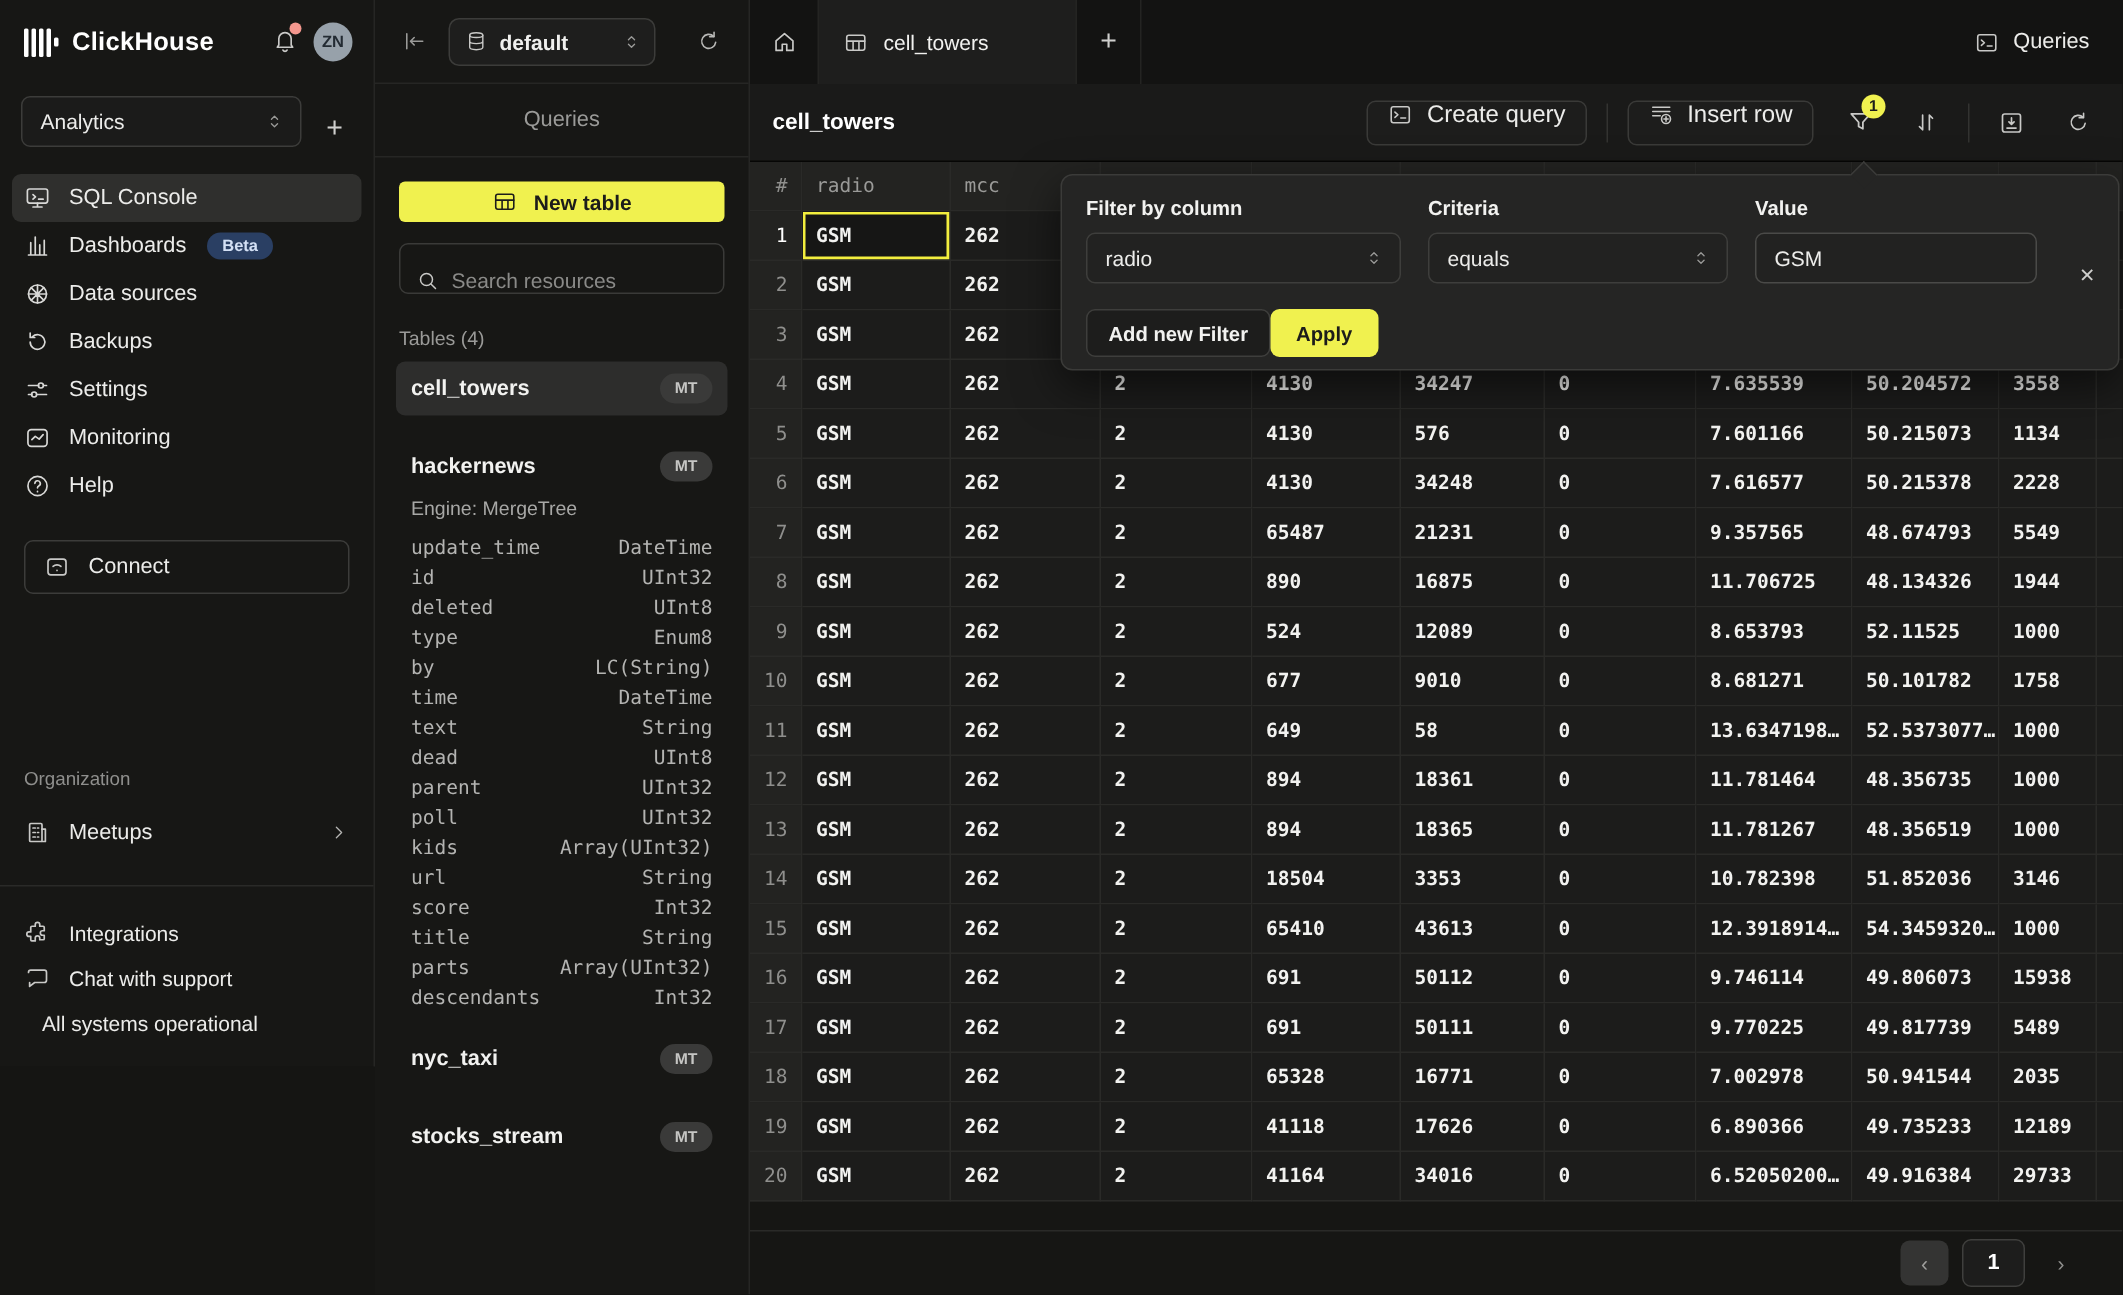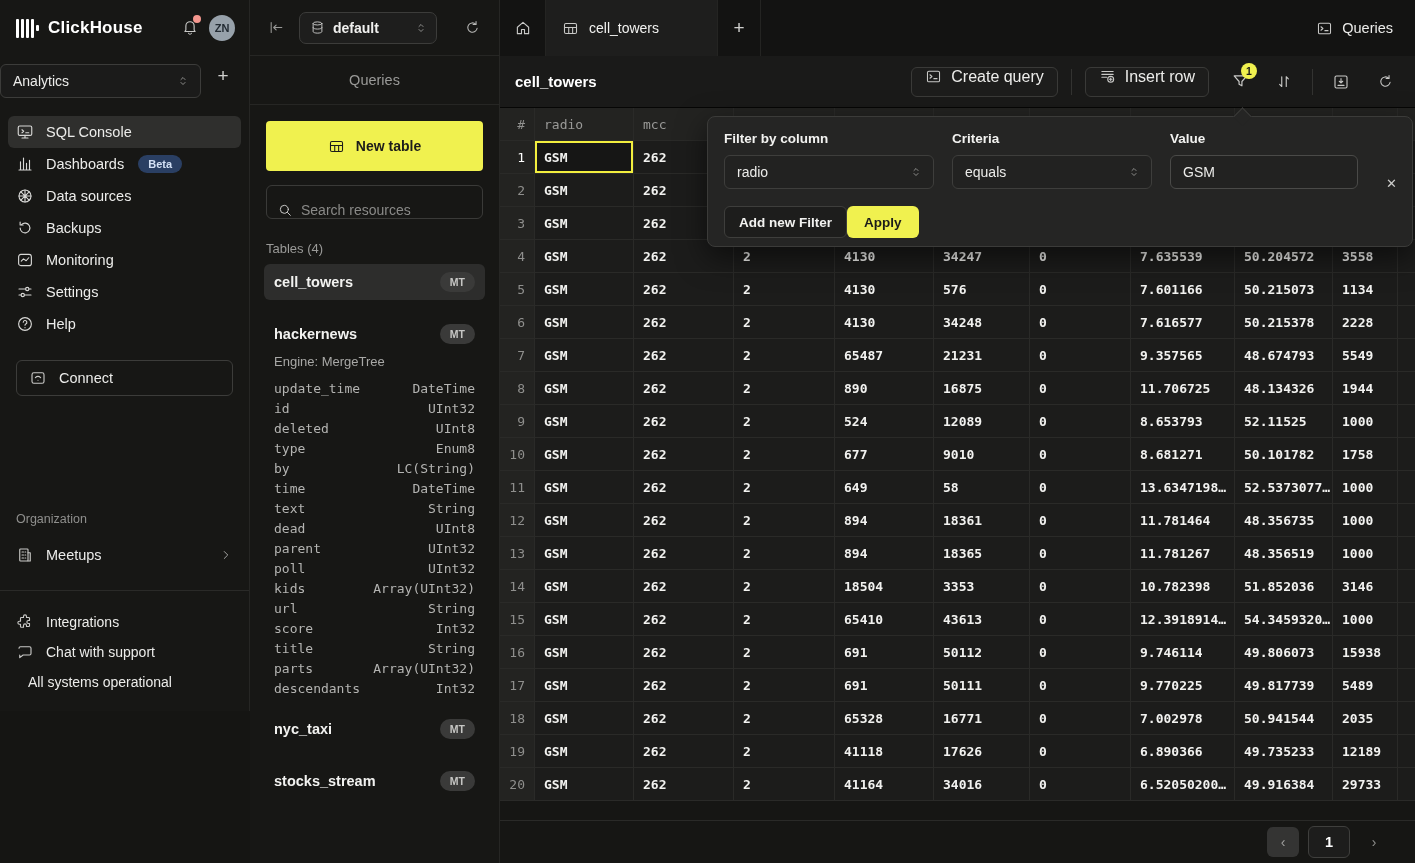--- a/index.html
+++ b/index.html
@@ -14,21 +14,21 @@
   .sidebar{position:absolute;left:0;top:0;width:250px;height:711px;background:#171715;border-right:1px solid #262624;display:flex;flex-direction:column}
   .sb-top{height:56px;display:flex;align-items:center;padding:0 14px 0 16px;flex:none}
   .logo-bars{display:flex;align-items:center;gap:2px;margin-right:9px}
   .logo-bars i{display:block;width:3px;height:19px;background:#fff;border-radius:1px}
   .logo-bars i.dot{height:6px;align-self:center}
   .brand-name{font-size:17px;font-weight:700;color:#fff;letter-spacing:.2px}
   .sb-top-right{margin-left:auto;display:flex;align-items:center;gap:10px}
   .bell-wrap{position:relative}
   .bell-dot{position:absolute;right:-2px;top:-3px;width:8px;height:8px;border-radius:50%}
   .avatar{width:26px;height:26px;border-radius:50%;background:#97a1aa;color:#232b33;font-size:11px;font-weight:700;display:flex;align-items:center;justify-content:center}
-  .ws-row{display:flex;align-items:flex-start;gap:10px;padding:8px 14px 0 0;flex:none}
+  .ws-row{display:flex;align-items:flex-end;gap:10px;padding:8px 14px 0 14px;flex:none}
   .ws-select{flex:1;height:34px;border:1px solid #3c3c3a;border-radius:6px;display:flex;align-items:center;padding:0 10px 0 12px;color:#ececea;font-size:14px;background:#1b1b1a}
   .ws-select .updown{margin-left:auto;color:#9a9a98}
   .plus-btn{width:24px;height:24px;display:flex;align-items:center;justify-content:center;color:#cfcfcd;font-size:19px;font-weight:400}
   .nav{margin-top:18px;padding:0 8px;flex:none}
   .nav-item{height:32px;display:flex;align-items:center;gap:12px;padding:0 8px;border-radius:6px;color:#ececea;font-size:14.5px}
   .nav-item.active{background:#2f2f2d}
   .nav-item .icon{width:18px;color:#d8d8d6}
   .beta-badge{margin-left:2px;background:#2a3f63;color:#d3e0f5;font-size:11px;font-weight:600;padding:3px 10px;border-radius:10px}
   .connect-btn{margin:20px 16px 0;height:36px;border:1px solid #3c3c3a;border-radius:6px;display:flex;align-items:center;gap:12px;padding:0 12px;font-size:14.5px;color:#ececea;flex:none}
   .sb-spacer{flex:1}
@@ -45,21 +45,21 @@
   .ex-top{height:56px;border-bottom:1px solid #262624;display:flex;align-items:center;padding:0 18px;flex:none}
   .ex-top .collapse{color:#9a9a98}
   .db-select{margin-left:14px;width:138px;height:32px;border:1px solid #3c3c3a;border-radius:7px;background:#1e1e1d;display:flex;align-items:center;gap:8px;padding:0 8px 0 10px;font-size:14px;font-weight:600;color:#f0f0ee}
   .db-select .updown{margin-left:auto;color:#9a9a98}
   .ex-top .refresh{margin-left:auto;color:#b8b8b6}
   .ex-tabs{height:49px;border-bottom:1px solid #262624;display:flex;flex:none}
   .ex-tab{flex:1;display:flex;align-items:center;justify-content:center;font-size:14.5px;color:#9a9a98;position:relative}
   .ex-tab.active{color:#fff;font-weight:600}
   .ex-tab.active:after{content:"";position:absolute;left:0;right:0;bottom:-1px;height:2px;background:var(--yellow)}
   .ex-body{padding:16px;overflow:hidden}
-  .new-table-btn{height:50px;border-radius:4px;display:flex;align-items:center;justify-content:center;gap:11px;color:#1c1c1a;font-size:14px;font-weight:600}
+  .new-table-btn{height:27px;border-radius:4px;display:flex;align-items:center;justify-content:center;gap:11px;color:#1c1c1a;font-size:14px;font-weight:600}
   .new-table-btn .icon{color:#1c1c1a}
   .search-box{margin-top:14px;height:34px;border:1px solid #3a3a38;border-radius:6px;display:flex;align-items:flex-end;gap:8px;padding:0 10px;color:#8a8a88}
   .search-box input{background:transparent;border:none;outline:none;color:#d8d8d6;font-size:14px;width:100%;font-family:"Liberation Sans",sans-serif}
   .search-box input::placeholder{color:#8a8a88}
   .tables-header{margin:22px 0 8px;font-size:13px;color:#9a9a98}
   .table-item{height:36px;display:flex;align-items:center;justify-content:space-between;border-radius:6px;padding:0 10px;margin:2px -2px 0}
   .table-item.selected{background:#2d2d2c}
   .t-name{font-size:14.5px;font-weight:600;color:#f2f2f0}
   .mt-badge{background:#3a3a39;color:#c6c6c4;font-size:10.5px;font-weight:600;padding:4px 10px;border-radius:10px}
   .engine-line{font-size:13px;color:#a8a8a6;padding:2px 10px 6px;margin:0 -2px}
@@ -193,36 +193,36 @@
             <path d="M5.5 12a6.5 6.5 0 1 0 1.9-4.6"></path>
             <path d="M5.5 4v4h4"></path>
           </svg>
         </span>
         <span>Backups</span>
 
       </div>
       <div class="nav-item">
         <span class="icon">
           <svg width="18" height="18" viewBox="0 0 24 24">
-            <rect x="3.5" y="4.5" width="17" height="15" rx="3"></rect>
-            <path d="M7 13.5l3-3 3.5 2.5 3.5-4"></path>
-          </svg>
-        </span>
-        <span>Monitoring</span>
-
-      </div>
-      <div class="nav-item">
-        <span class="icon">
-          <svg width="18" height="18" viewBox="0 0 24 24">
             <path d="M4 8h9M17.5 8H20M4 16h3M11.5 16H20"></path>
             <circle cx="15" cy="8" r="2.2"></circle>
             <circle cx="9" cy="16" r="2.2"></circle>
           </svg>
         </span>
         <span>Settings</span>
+
+      </div>
+      <div class="nav-item">
+        <span class="icon">
+          <svg width="18" height="18" viewBox="0 0 24 24">
+            <rect x="3.5" y="4.5" width="17" height="15" rx="3"></rect>
+            <path d="M7 13.5l3-3 3.5 2.5 3.5-4"></path>
+          </svg>
+        </span>
+        <span>Monitoring</span>
 
       </div>
       <div class="nav-item">
         <span class="icon">
           <svg width="18" height="18" viewBox="0 0 24 24">
             <circle cx="12" cy="12" r="8.5"></circle>
             <path d="M9.7 9.6a2.4 2.4 0 1 1 3.4 2.3c-.8.4-1.1.9-1.1 1.7"></path>
             <path d="M12 16.8v.2"></path>
           </svg>
         </span>

